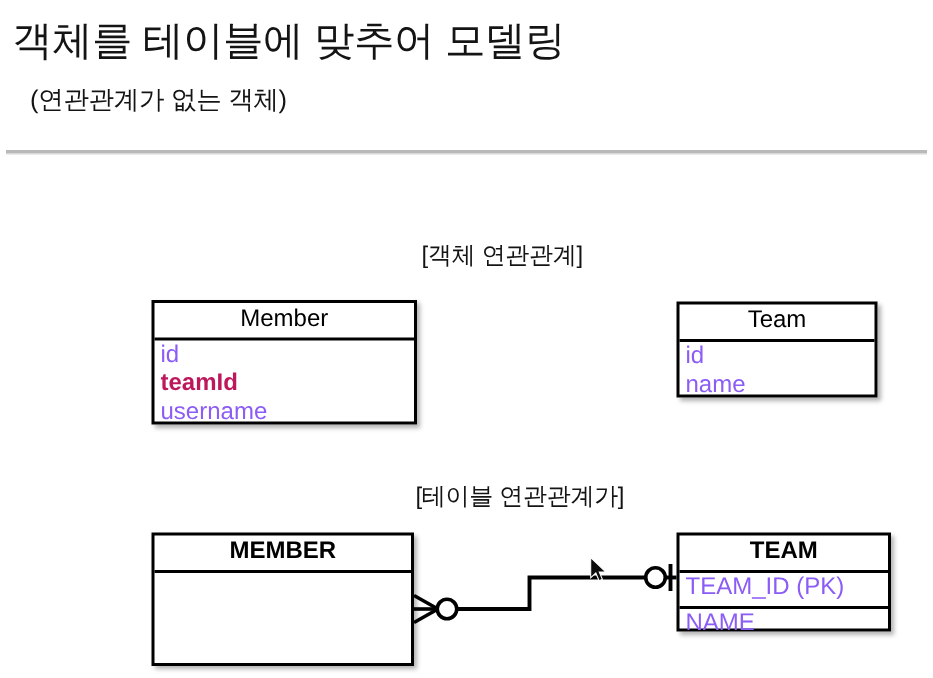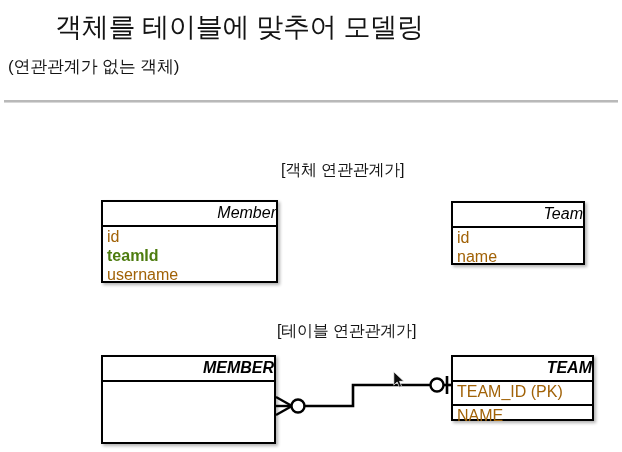--- a/index.html
+++ b/index.html
@@ -21,25 +21,24 @@
   .slide-title {
     position: absolute;
     left: 8px;
     top: 12px;
     font-size: 27px;
     font-weight: 400;
     line-height: 1.15;
     letter-spacing: -0.3px;
     color: #141414;
     white-space: nowrap;
-    margin-left: 47px;
   }
   .slide-subtitle {
     position: absolute;
-    left: 8px;
+    left: 20px;
     top: 57px;
     font-size: 17px;
     font-weight: 400;
     line-height: 1.15;
     letter-spacing: -0.2px;
     color: #141414;
     white-space: nowrap;
   }
   .header-rule {
     position: absolute;
@@ -65,45 +64,44 @@
 
   
   .entity-box {
     position: absolute;
     background: #ffffff;
     border: 2px solid #000000;
     box-sizing: border-box;
     box-shadow: 2px 2px 3px rgba(0,0,0,0.30);
   }
   .entity-header {
-    text-align: right;
+    text-align: center;
     border-bottom: 2px solid #000000;
     font-size: 16px;
     line-height: 1;
     padding: 3px 0 4px 0;
     color: #000;
     white-space: nowrap;
     overflow: hidden;
-    font-style: italic;
   }
   .entity-section {
     padding: 1px 4px 2px 4px;
   }
   .entity-section.divided {
     border-top: 2px solid #000000;
   }
   .entity-row {
     font-size: 16px;
     line-height: 1.18;
-    color: #a16207;
+    color: #8b5cf6;
     white-space: nowrap;
     overflow: hidden;
     text-overflow: clip;
   }
-  .entity-row.bold { font-weight: bold; color: #4d7c0f; }
+  .entity-row.bold { font-weight: bold; color: #be185d; }
 
   
   #box-member-object { left: 101px; top: 200px; width: 177px; height: 83px; }
   #box-member-object .entity-header { font-weight: 400; }
   #box-team-object   { left: 451px; top: 201px; width: 134px; height: 64px; }
   #box-team-object .entity-header { font-weight: 400; }
 
   
   #box-member-table { left: 101px; top: 355px; width: 175px; height: 89px; }
   #box-member-table .entity-header { font-weight: bold; }
@@ -131,21 +129,21 @@
 </style>
 </head>
 <body>
 
 <div class="slide-title">객체를 테이블에 맞추어 모델링</div>
 
 <div class="slide-subtitle">(연관관계가 없는 객체)</div>
 
 <div class="header-rule"></div>
 
-<div class="section-caption" id="caption-object">[객체 연관관계가]</div>
+<div class="section-caption" id="caption-object">[객체 연관관계]</div>
 
 <div class="entity-box" id="box-member-object">
   <div class="entity-header">Member</div>
   <div class="entity-section">
     <div class="entity-row">id</div>
     <div class="entity-row bold">teamId</div>
     <div class="entity-row">username</div>
   </div>
 </div>
 

